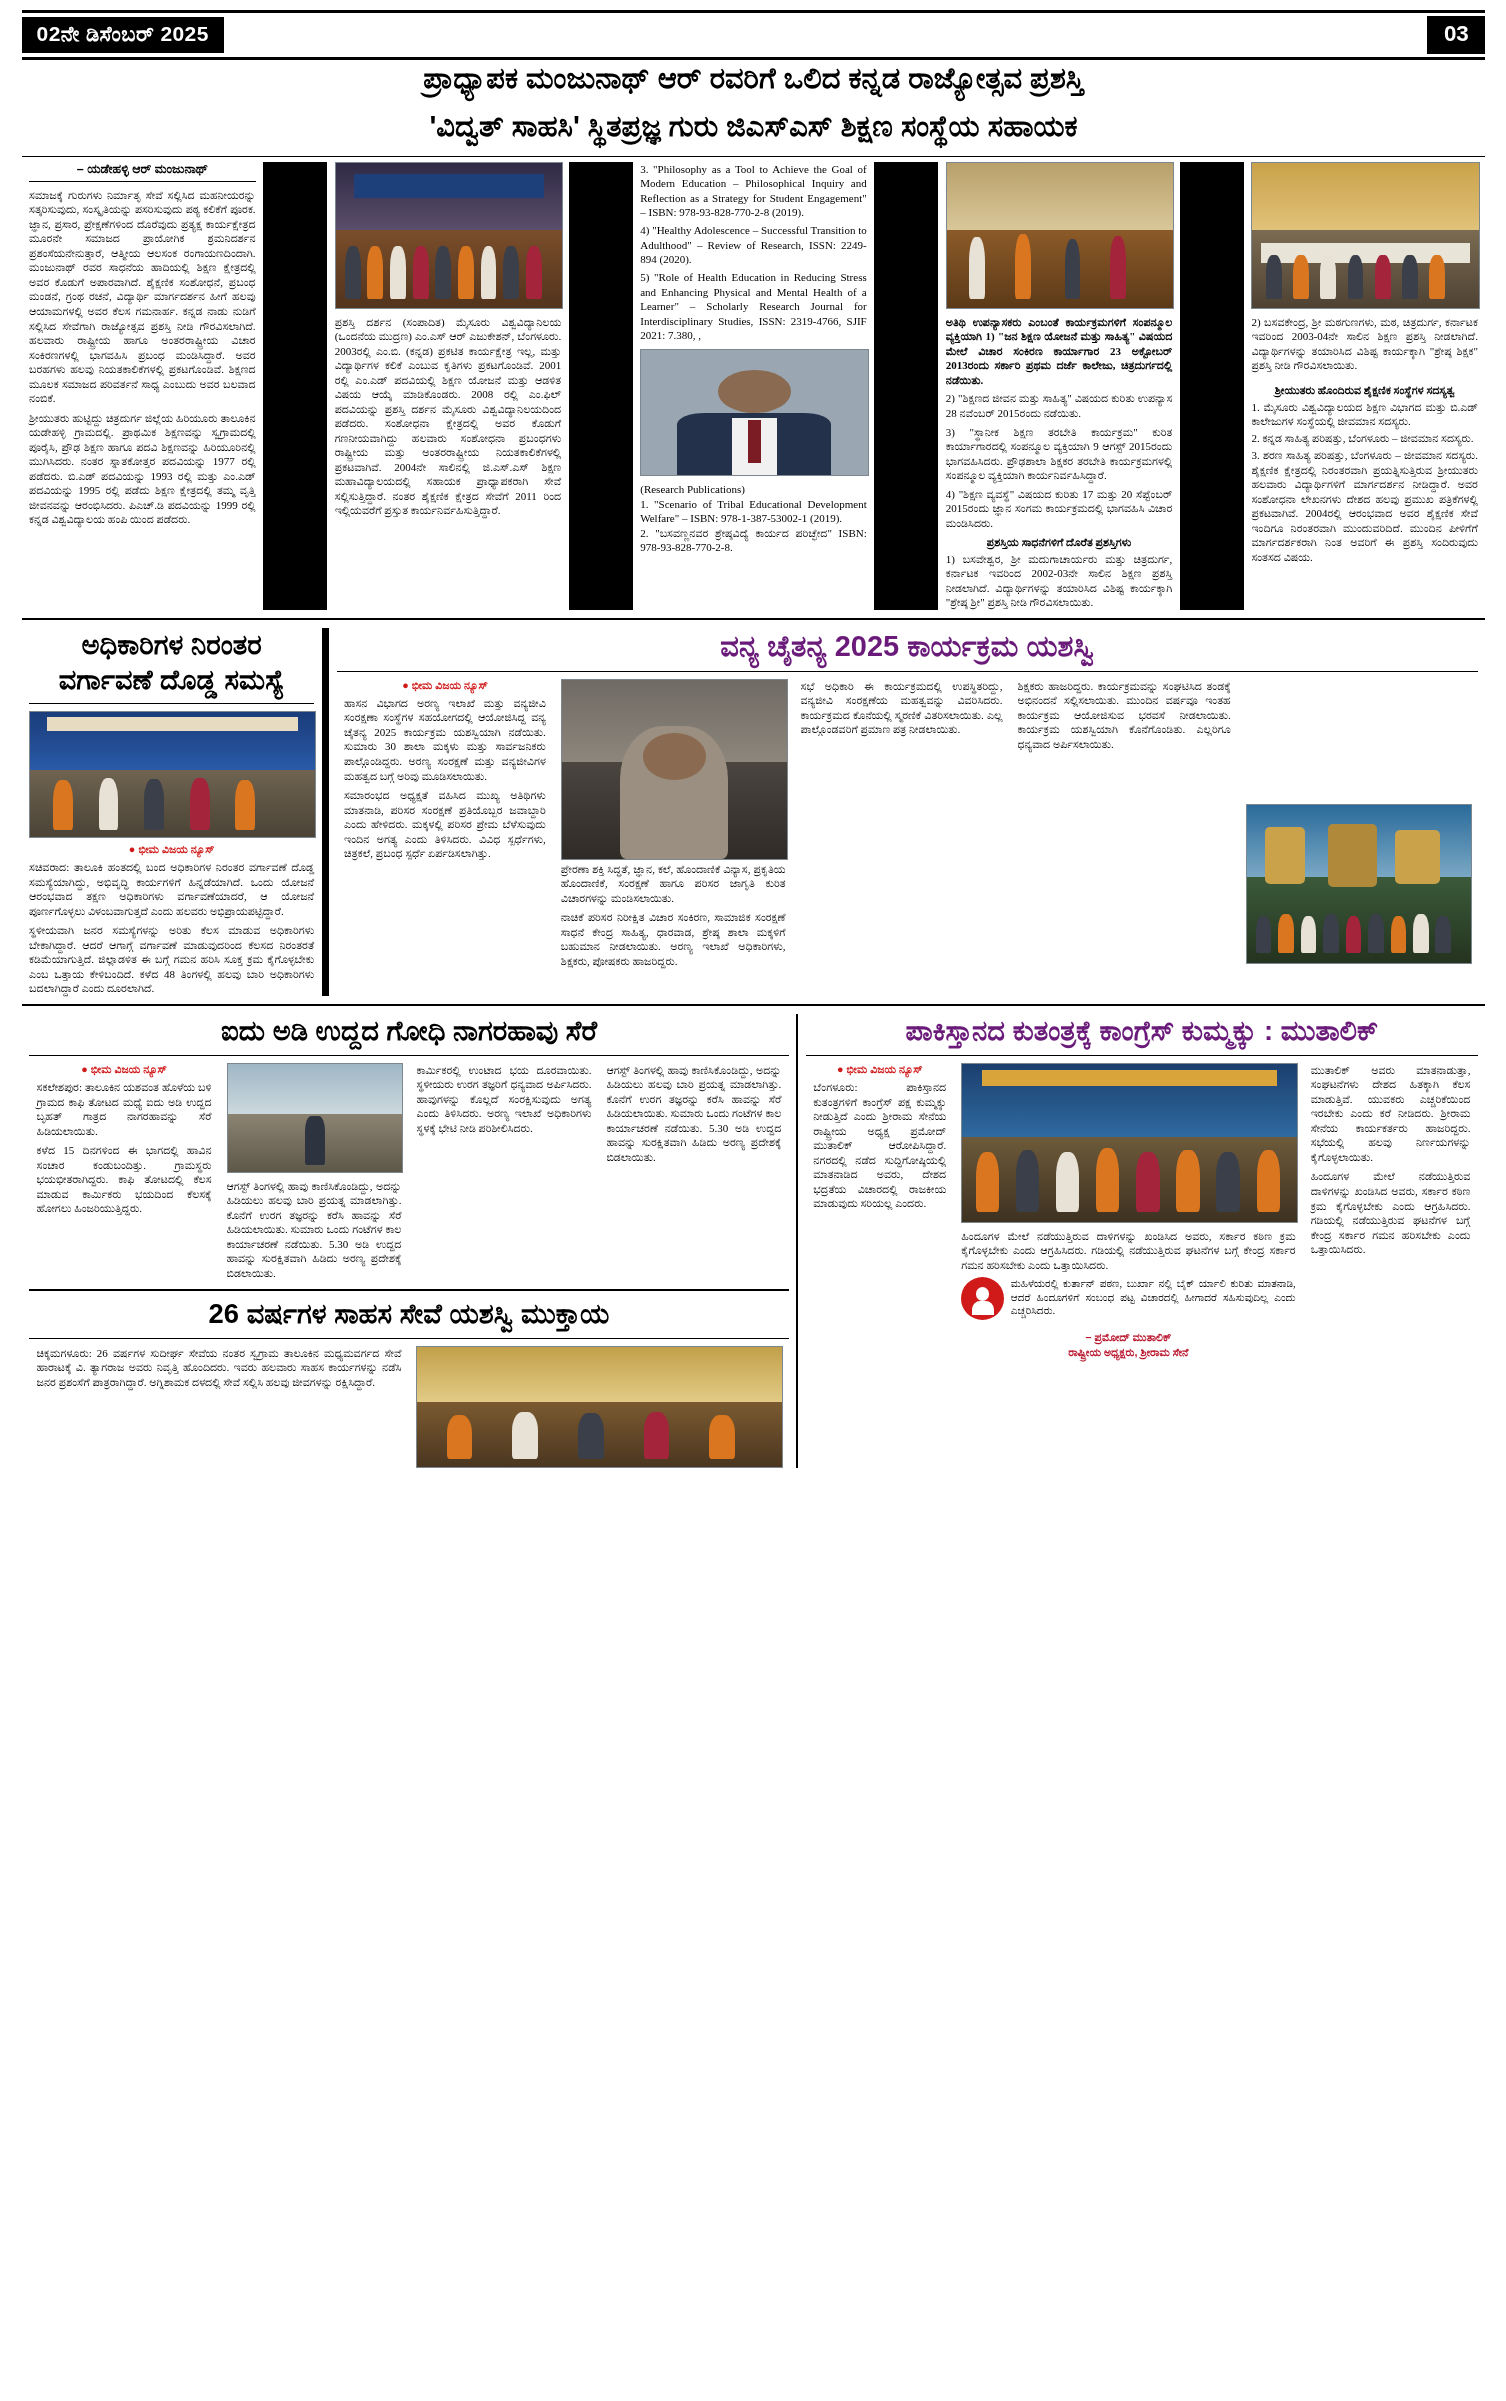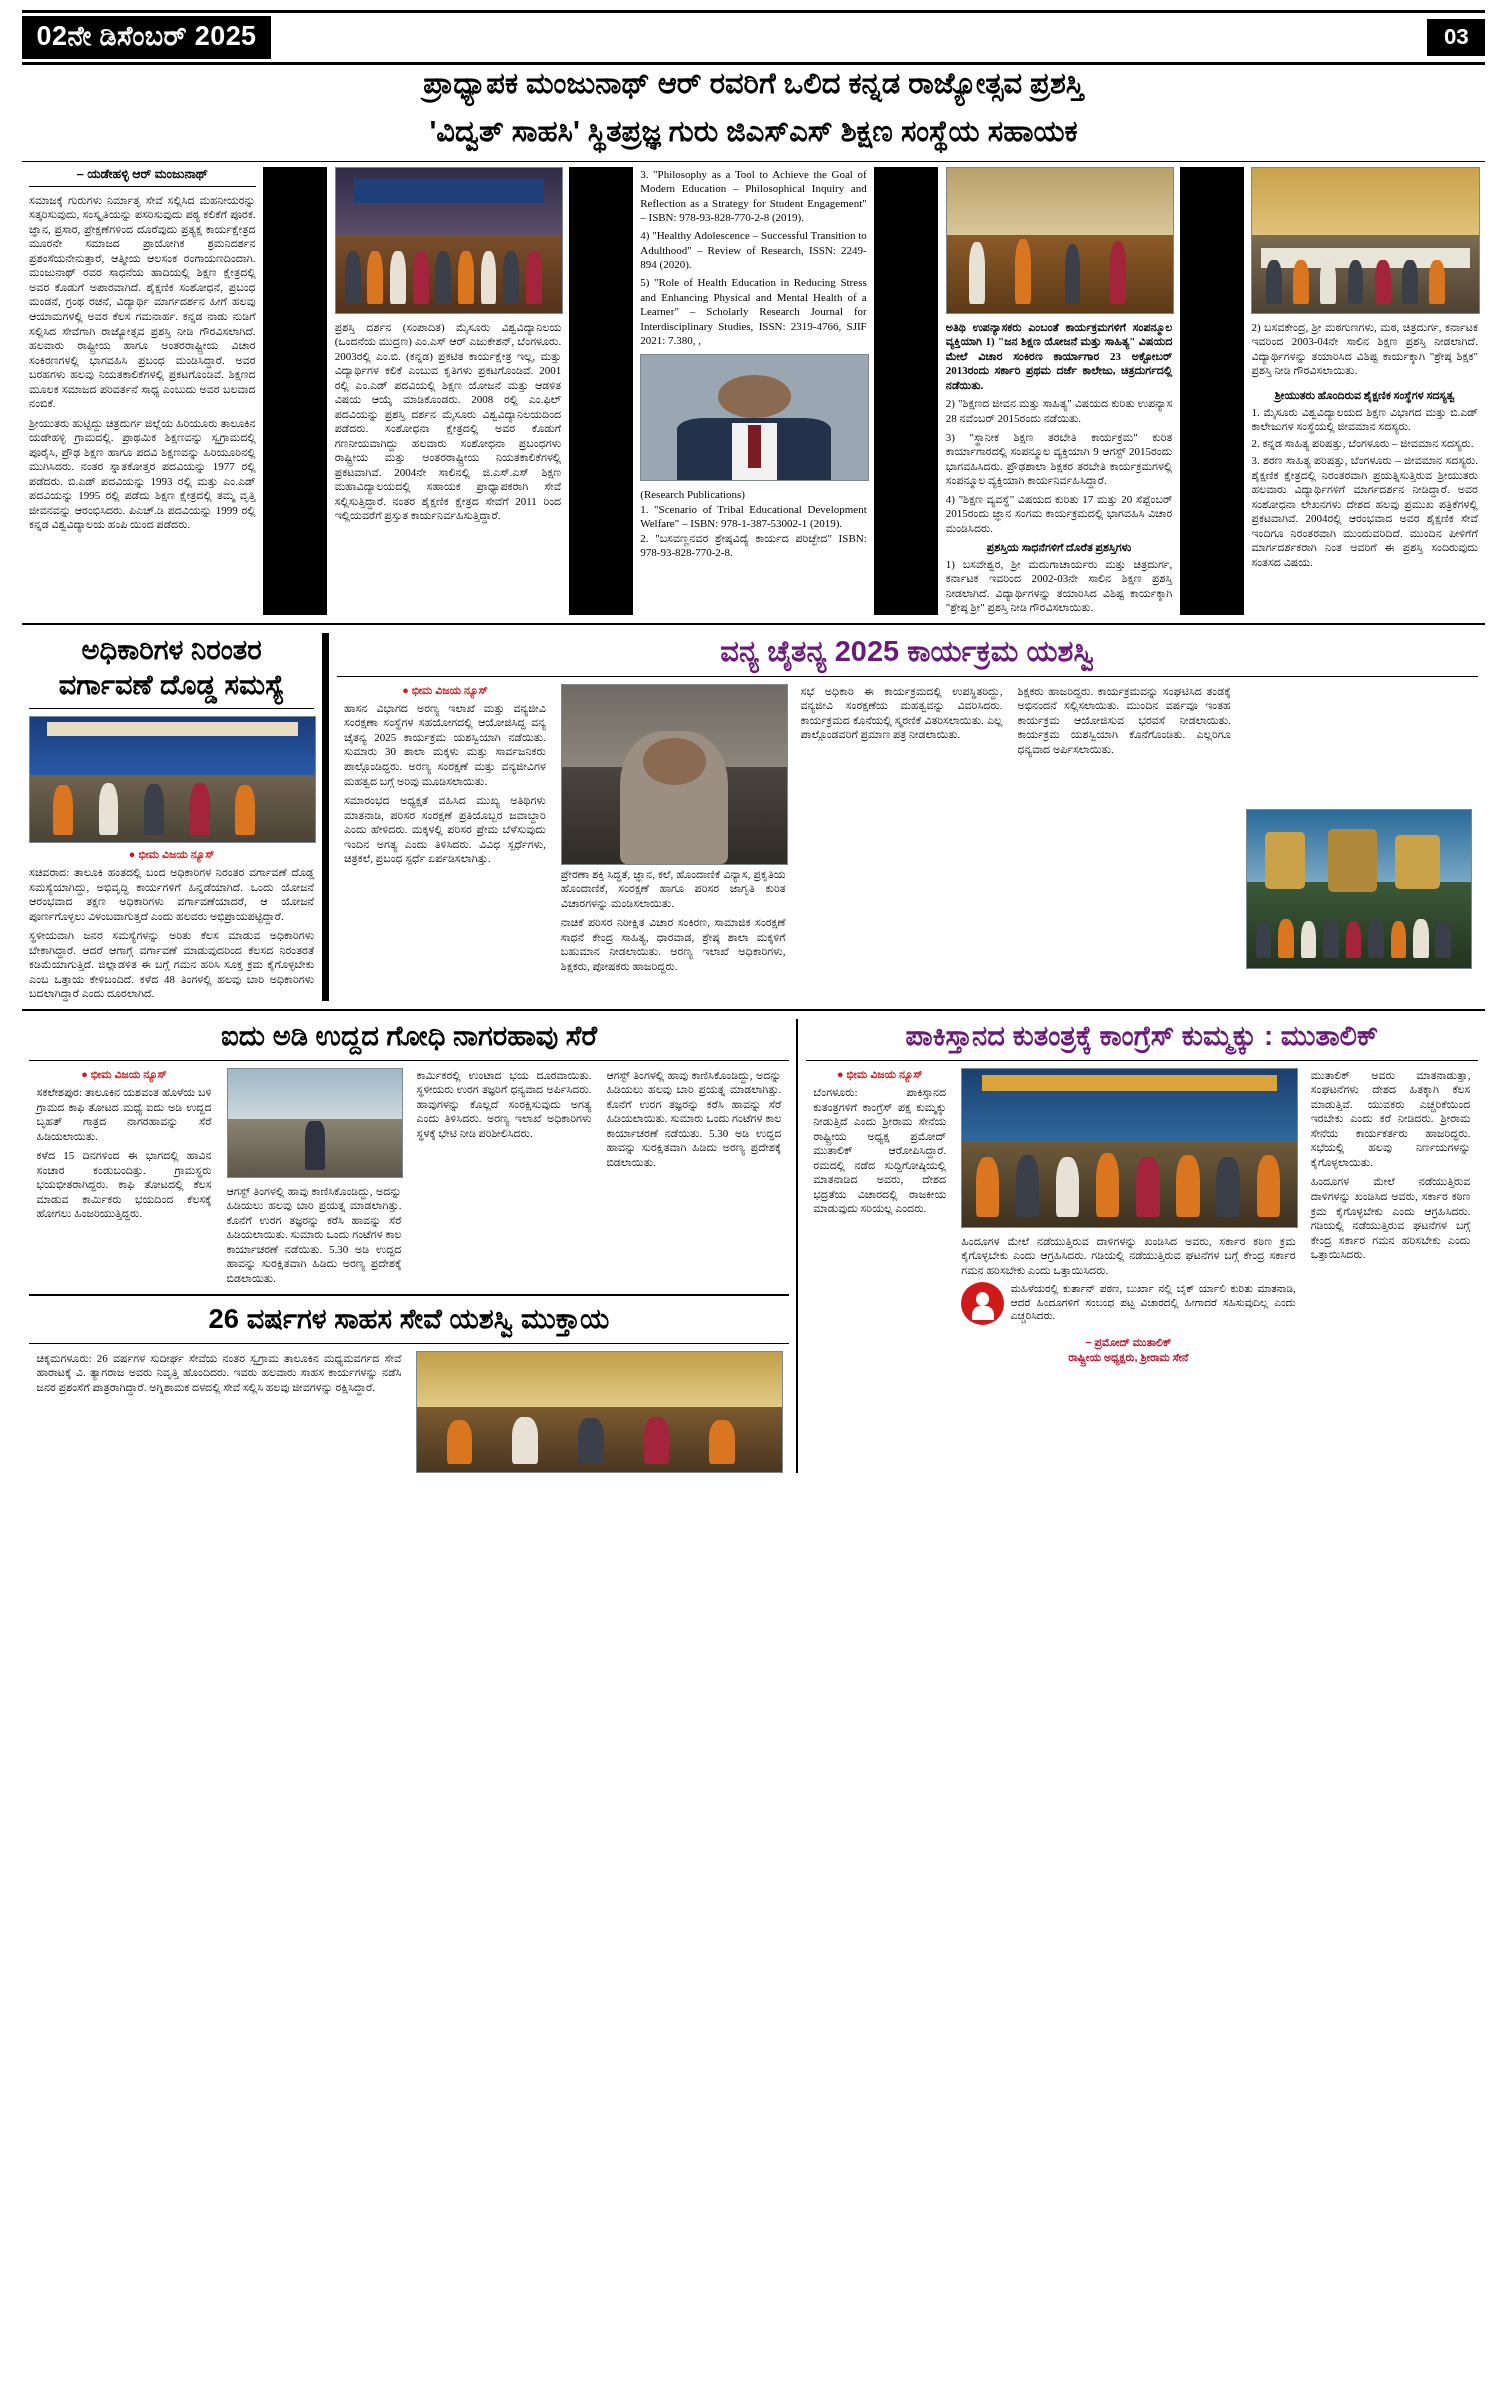--- a/index.html
+++ b/index.html
@@ -3,21 +3,21 @@
 <meta charset="utf-8">
 <style>
   html,body{margin:0;padding:0;background:#ffffff;}
   body{width:1507px;font-family:"Liberation Serif",serif;color:#000;}
   .page{width:1507px;min-height:2401px;position:relative;padding:0;box-sizing:border-box;}
 
   
   .masthead{display:flex;align-items:center;justify-content:space-between;
     border-top:3.3px solid #000;border-bottom:3.3px solid #000;
     margin:10px 21.6px 0 21.6px;padding:3.3px 0;}
-  .mast-date{background:#000;color:#fff;font-weight:bold;font-size:27px;
+  .mast-date{background:#000;color:#fff;font-weight:bold;font-size:21px;
     padding:5px 15px 6.6px 15px;font-family:"Liberation Sans",sans-serif;letter-spacing:0.4px;}
   .mast-title{font-size:38px;font-weight:bold;letter-spacing:0.8px;flex:1;text-align:center;
     font-family:"Liberation Sans",sans-serif;display:flex;align-items:center;justify-content:center;gap:8.3px;}
   .chakra{width:28px;height:28px;border-radius:50%;border:3.3px solid #000;position:relative;display:inline-block;}
   .chakra:before,.chakra:after{content:"";position:absolute;background:#000;}
   .chakra:before{left:50%;top:-1.7px;width:1.7px;height:23px;margin-left:-0.8px;}
   .chakra:after{top:50%;left:-1.7px;height:1.7px;width:23px;margin-top:-0.8px;}
   .mast-page{background:#000;color:#fff;font-weight:bold;font-size:22.4px;padding:5px 16.6px 6.6px 16.6px;
     font-family:"Liberation Sans",sans-serif;}
 
@@ -333,21 +333,21 @@
         <td style="width:47%;" class="colpad">
           <div class="sec-head purple" style="color:#6a1b7a;">ಪಾಕಿಸ್ತಾನದ ಕುತಂತ್ರಕ್ಕೆ ಕಾಂಗ್ರೆಸ್ ಕುಮ್ಮಕ್ಕು : ಮುತಾಲಿಕ್</div>
           <div style="border-top:1.7px solid #000;margin:6.6px 0;"></div>
           <table class="layout">
             <tbody>
                   <tr>
               <td style="width:22%;" class="colpad">
                 <div class="credit">
                   <span class="dot">●</span> <span>ಭೀಮ ವಿಜಯ ನ್ಯೂಸ್</span>
                 </div>
-                <div class="body-col" style="margin-top:4.2px;">ಬೆಂಗಳೂರು: ಪಾಕಿಸ್ತಾನದ ಕುತಂತ್ರಗಳಿಗೆ ಕಾಂಗ್ರೆಸ್ ಪಕ್ಷ ಕುಮ್ಮಕ್ಕು ನೀಡುತ್ತಿದೆ ಎಂದು ಶ್ರೀರಾಮ ಸೇನೆಯ ರಾಷ್ಟ್ರೀಯ ಅಧ್ಯಕ್ಷ ಪ್ರಮೋದ್ ಮುತಾಲಿಕ್ ಆರೋಪಿಸಿದ್ದಾರೆ. ರಮದಲ್ಲಿ ನಡೆದ ಸುದ್ದಿಗೋಷ್ಠಿಯಲ್ಲಿ ಮಾತನಾಡಿದ ಅವರು, ದೇಶದ ಭದ್ರತೆಯ ವಿಚಾರದಲ್ಲಿ ರಾಜಕೀಯ ಮಾಡುವುದು ಸರಿಯಲ್ಲ ಎಂದರು.</div>
+                <div class="body-col" style="margin-top:4.2px;">ಬೆಂಗಳೂರು: ಪಾಕಿಸ್ತಾನದ ಕುತಂತ್ರಗಳಿಗೆ ಕಾಂಗ್ರೆಸ್ ಪಕ್ಷ ಕುಮ್ಮಕ್ಕು ನೀಡುತ್ತಿದೆ ಎಂದು ಶ್ರೀರಾಮ ಸೇನೆಯ ರಾಷ್ಟ್ರೀಯ ಅಧ್ಯಕ್ಷ ಪ್ರಮೋದ್ ಮುತಾಲಿಕ್ ಆರೋಪಿಸಿದ್ದಾರೆ. ನಗರದಲ್ಲಿ ನಡೆದ ಸುದ್ದಿಗೋಷ್ಠಿಯಲ್ಲಿ ಮಾತನಾಡಿದ ಅವರು, ದೇಶದ ಭದ್ರತೆಯ ವಿಚಾರದಲ್ಲಿ ರಾಜಕೀಯ ಮಾಡುವುದು ಸರಿಯಲ್ಲ ಎಂದರು.</div>
               </td>
               <td style="width:52%;" class="colpad">
                 <div class="photo" style="width:100%;height:158px;">
                   <div class="sky" style="background:linear-gradient(#1b3f6e,#2f6aa0)"></div>
                   <div class="ground" style="background:linear-gradient(#6d5a3a,#3d3120)"></div>
                   <div class="cap" style="background:#d9a43a;"></div>
                   <div class="figs">
                     <div class="f o" style="left:4%;height:74%"></div>
                           <div class="f" style="left:16%;height:76%"></div>
                     <div class="f w" style="left:28%;height:74%"></div>

